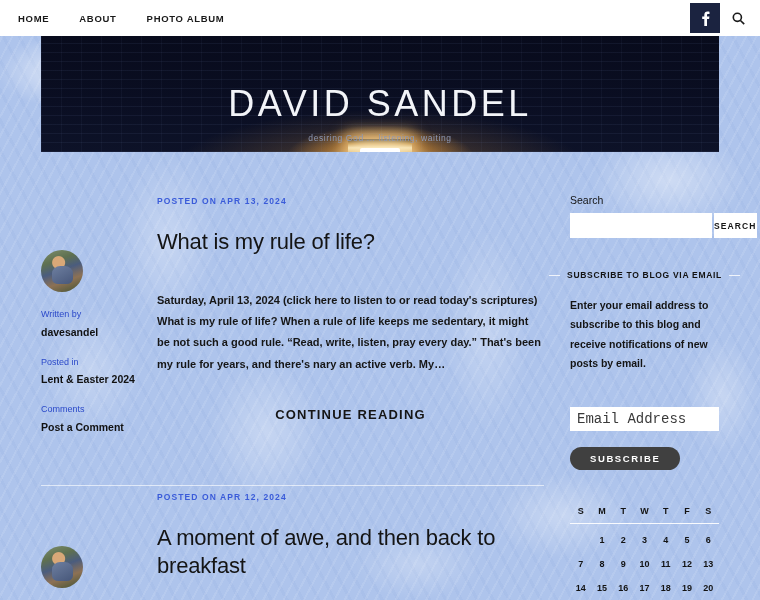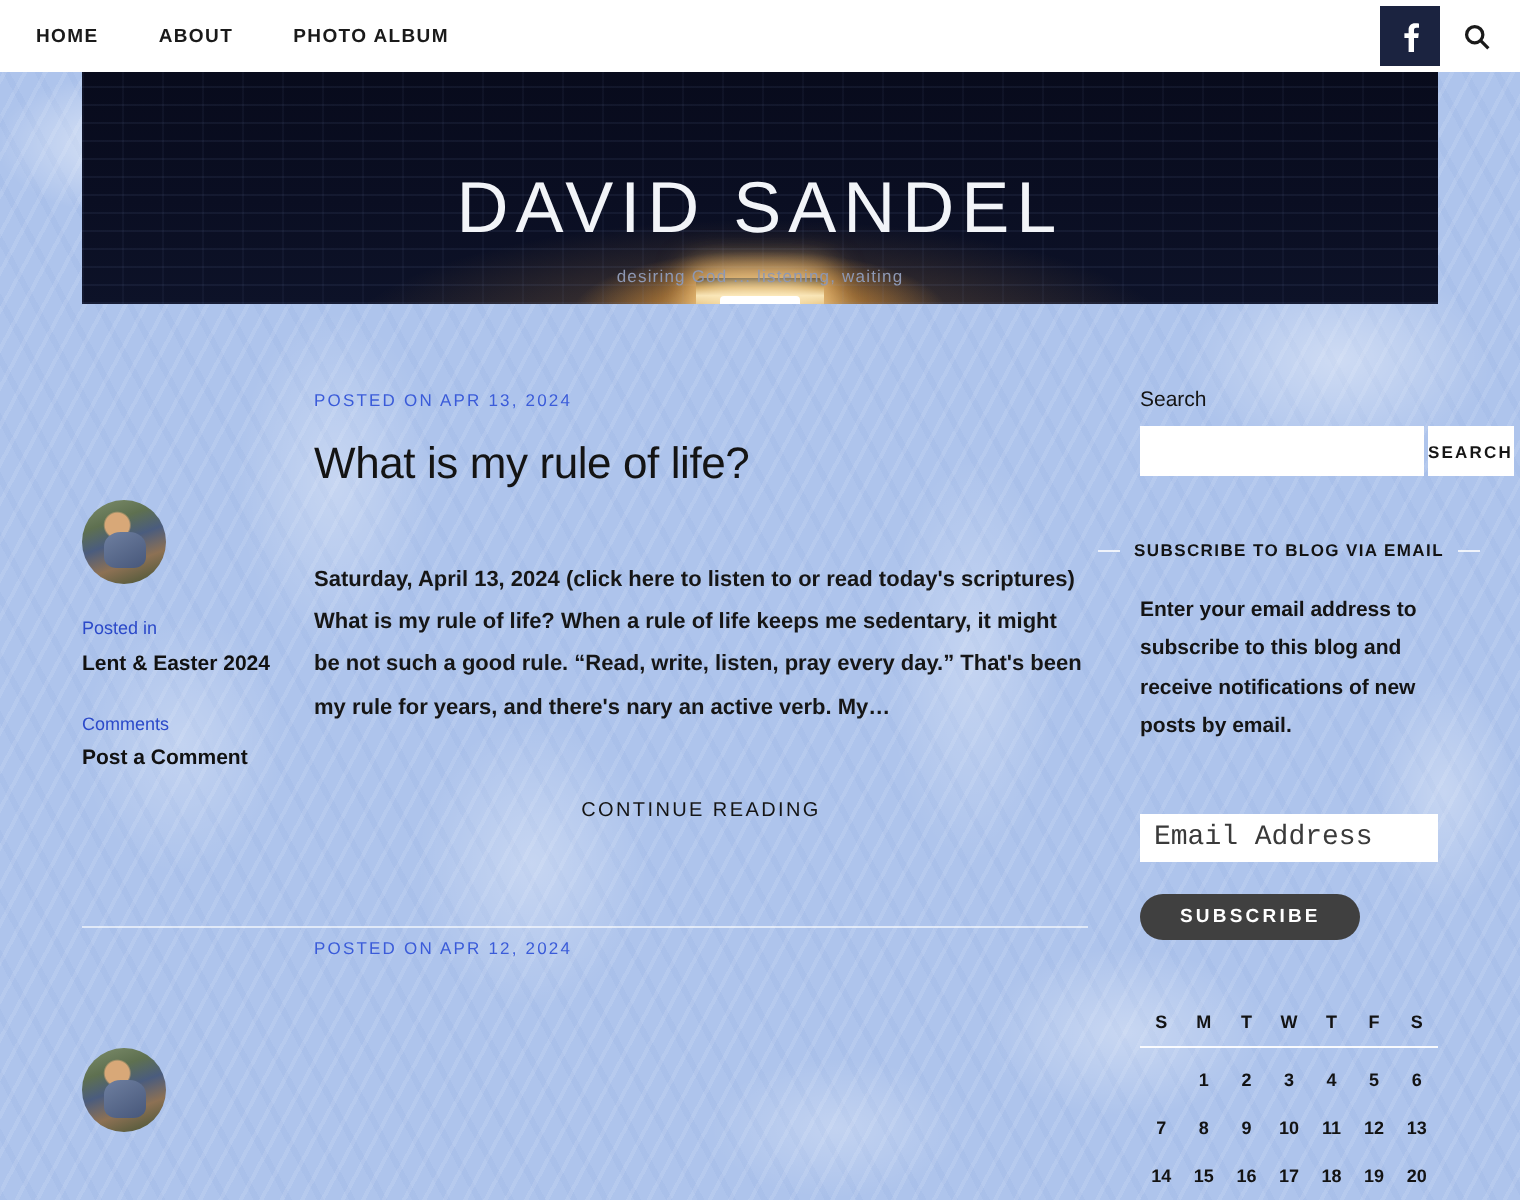--- a/index.html
+++ b/index.html
@@ -183,50 +183,50 @@
     font-size: 10.5px;
     font-weight: bold;
     color: #111111;
     line-height: 1.45;
   }
   a.meta-value { text-decoration: none; cursor: pointer; }
 
   .post-col { flex: 1; padding-left: 9px; }
   .post-date {
     font-size: 8.5px;
-    font-weight: normal;
+    font-weight: bold;
     letter-spacing: 1.1px;
     color: #3a5bd9;
     text-transform: uppercase;
     cursor: pointer;
     text-decoration: none;
     display: inline-block;
   }
   .post-title {
-    margin-top: 10px;
+    margin-top: 20px;
     font-size: 22px;
     font-weight: normal;
     color: #141414;
     line-height: 1.25;
     letter-spacing: -0.2px;
     cursor: pointer;
     text-decoration: none;
     display: block;
   }
   .post-excerpt {
     margin-top: 34px;
     font-size: 11px;
     font-weight: bold;
     color: #161616;
     line-height: 1.95;
   }
   .continue-wrap { margin-top: 30px; text-align: center; }
   .continue-link {
-    font-size: 10px;
-    font-weight: normal;
+    font-size: 13px;
+    font-weight: bold;
     letter-spacing: 1.2px;
     color: #151515;
     text-transform: uppercase;
     cursor: pointer;
     text-decoration: none;
     margin-top: 23px;
   }
 
   
   .widget + .widget { margin-top: 32px; }
@@ -377,20 +377,24 @@
   </div>
 
   <div id="layout">
 
     <div id="content">
 
       <div class="article">
         <div class="meta-col">
           <div class="avatar"></div>
           <div class="meta-block">
+            <div class="meta-label">Written by</div>
+            <a class="meta-value">davesandel</a>
+          </div>
+          <div class="meta-block">
             <div class="meta-label">Posted in</div>
             <a class="meta-value">Lent &amp; Easter 2024</a>
           </div>
           <div class="meta-block">
             <div class="meta-label">Comments</div>
             <a class="meta-value">Post a Comment</a>
           </div>
         </div>
         <div class="post-col">
           <a class="post-date">POSTED ON APR 13, 2024</a>
@@ -403,20 +407,21 @@
       </div>
 
       <div class="article-divider"></div>
 
       <div class="article">
         <div class="meta-col">
           <div class="avatar"></div>
         </div>
         <div class="post-col">
           <a class="post-date">POSTED ON APR 12, 2024</a>
+          <a class="post-title">A moment of awe, and then back to breakfast</a>
           
         </div>
       </div>
 
     </div>
 
     <div id="sidebar">
 
       <div class="widget">
         <div class="widget-label">Search</div>

